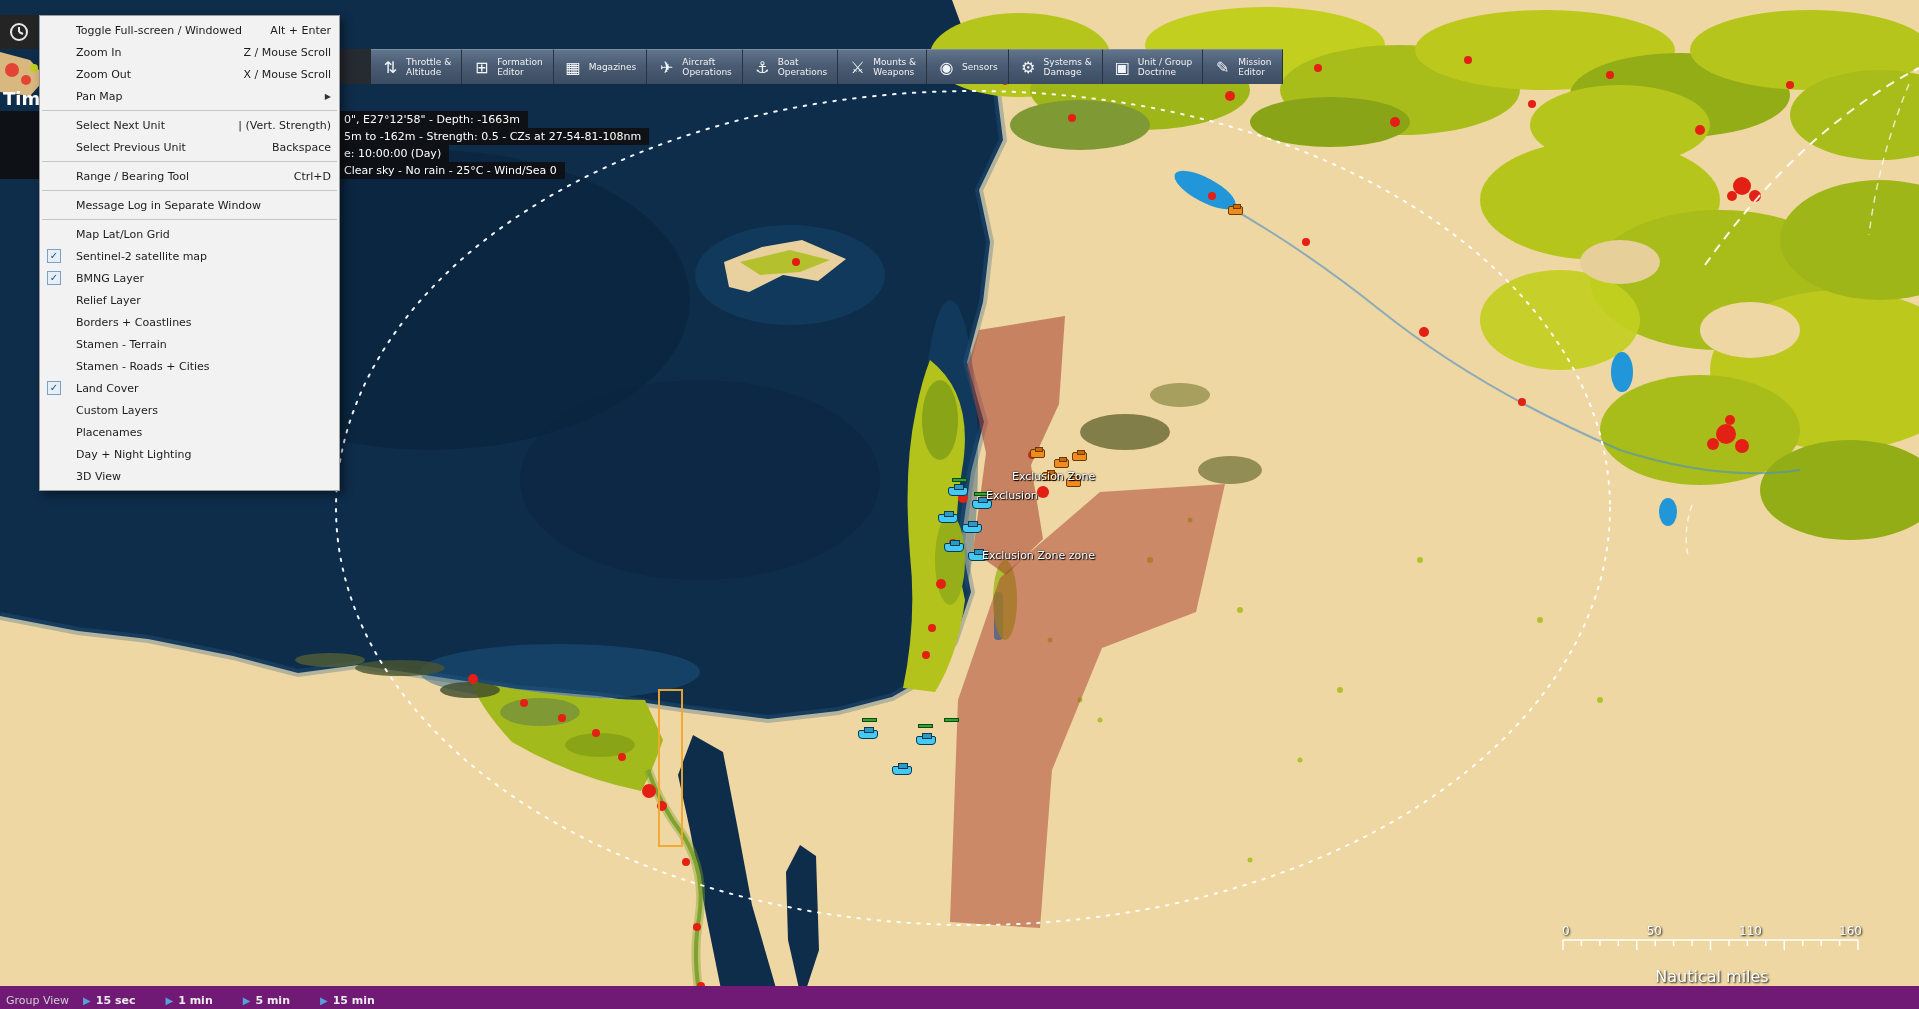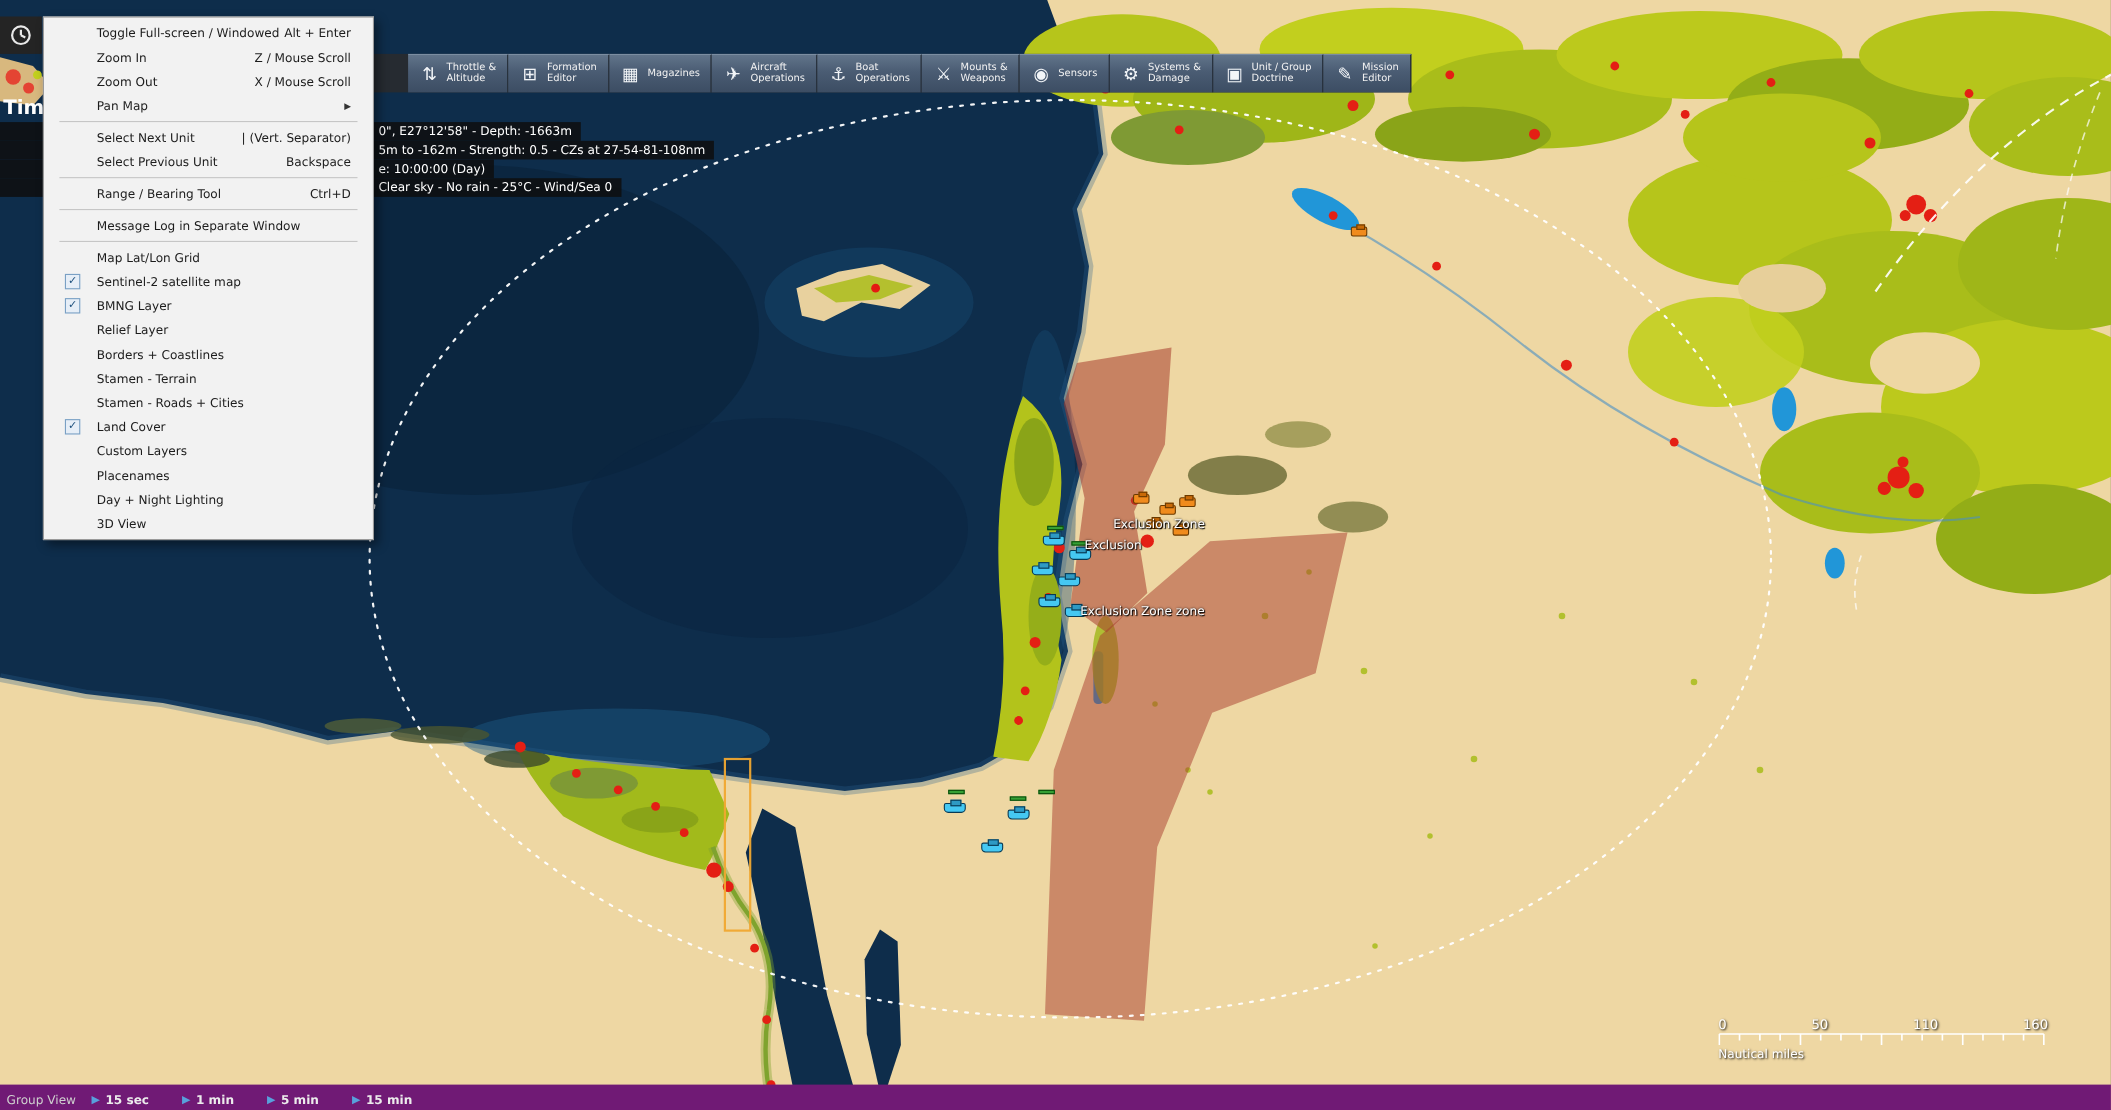--- a/index.html
+++ b/index.html
@@ -19,21 +19,21 @@
 
 
 .menubar{position:absolute;top:0;left:0;width:612px;height:15px;background:#1d1d1d;z-index:50;display:flex;align-items:center;padding:0 2px}
 .menu-item{font-size:11px;line-height:15px;color:#e8e8e8;padding:0 9px;white-space:nowrap;cursor:default}
 .menu-item.disabled{color:#7c7c7c}
 
 
 .clock-box{position:absolute;top:15px;left:0;width:38px;height:34px;background:#242424;z-index:30;display:flex;align-items:center;justify-content:center}
 
 
-.dropdown{position:absolute;top:15px;left:39px;width:301px;background:#f2f2f2;border:1px solid #9a9a9a;box-shadow:4px 4px 9px rgba(0,0,0,.45);z-index:100;padding:3px 12px}
+.dropdown{position:absolute;top:15px;left:39px;width:301px;background:#f2f2f2;border:1px solid #9a9a9a;box-shadow:4px 4px 9px rgba(0,0,0,.45);z-index:100;padding:3px 0}
 .menu-row{position:relative;height:22px;display:flex;align-items:center;padding:0 8px 0 36px;font-size:11px;color:#1c1c1c;cursor:default}
 .menu-check{position:absolute;left:7px;top:4px;width:14px;height:14px;background:#e6eef7;border:1px solid #7aa0c4;color:#1c4f7c;font-size:10px;line-height:12px;text-align:center}
 .menu-label{flex:1;white-space:nowrap}
 .menu-shortcut{color:#1c1c1c;white-space:nowrap}
 .submenu-arrow{font-size:8px;color:#333}
 .menu-separator{height:1px;background:#c6c6c6;margin:3px 2px}
 
 
 .toolbar{position:absolute;top:49px;left:340px;height:35px;background:#262b31;z-index:40;display:inline-flex}
 .toolbar-spacer{width:31px;height:100%}
@@ -60,21 +60,21 @@
 .groupview{font-size:11px;color:#cfcfcf;padding:0 14px 0 6px;white-space:nowrap}
 #time-steps{display:flex;align-items:center}
 .time-step{display:flex;align-items:center;gap:5px;margin-right:30px;cursor:default}
 .play-icon{color:#58a0dc;font-size:10px}
 .ts-label{font-size:11px;font-weight:bold;color:#ececec;white-space:nowrap}
 
 
 .scalebar{position:absolute;left:1562px;top:924px;width:300px;z-index:10;color:#fff;text-shadow:1px 1px 2px #000}
 #scale-numbers{display:flex;justify-content:space-between;font-size:12px}
 .scale-svg{display:block;margin-top:1px}
-.scale-unit{font-size:11px;margin-top:1px}
+.scale-unit{text-align:center;font-size:16px;margin-top:16px}
 </style>
 </head>
 <body>
 
 <div id="app">
 
   <svg id="map-svg" width="1919" height="1009" viewBox="0 0 1919 1009">
 
     <rect width="1919" height="1009" fill="#eed7a3"></rect>
 
@@ -361,21 +361,21 @@
           <span class="menu-label">Zoom Out</span>
           <span class="menu-shortcut">X / Mouse Scroll</span>
         </div>
         <div class="menu-row">
           <span class="menu-label">Pan Map</span>
           <span class="menu-shortcut submenu-arrow">▶</span>
         </div>
         <div class="menu-separator"></div>
         <div class="menu-row">
           <span class="menu-label">Select Next Unit</span>
-          <span class="menu-shortcut">| (Vert. Separator)</span>
+          <span class="menu-shortcut">| (Vert. Strength)</span>
         </div>
         <div class="menu-row">
           <span class="menu-label">Select Previous Unit</span>
           <span class="menu-shortcut">Backspace</span>
         </div>
         <div class="menu-separator"></div>
         <div class="menu-row">
           <span class="menu-label">Range / Bearing Tool</span>
           <span class="menu-shortcut">Ctrl+D</span>
         </div>

